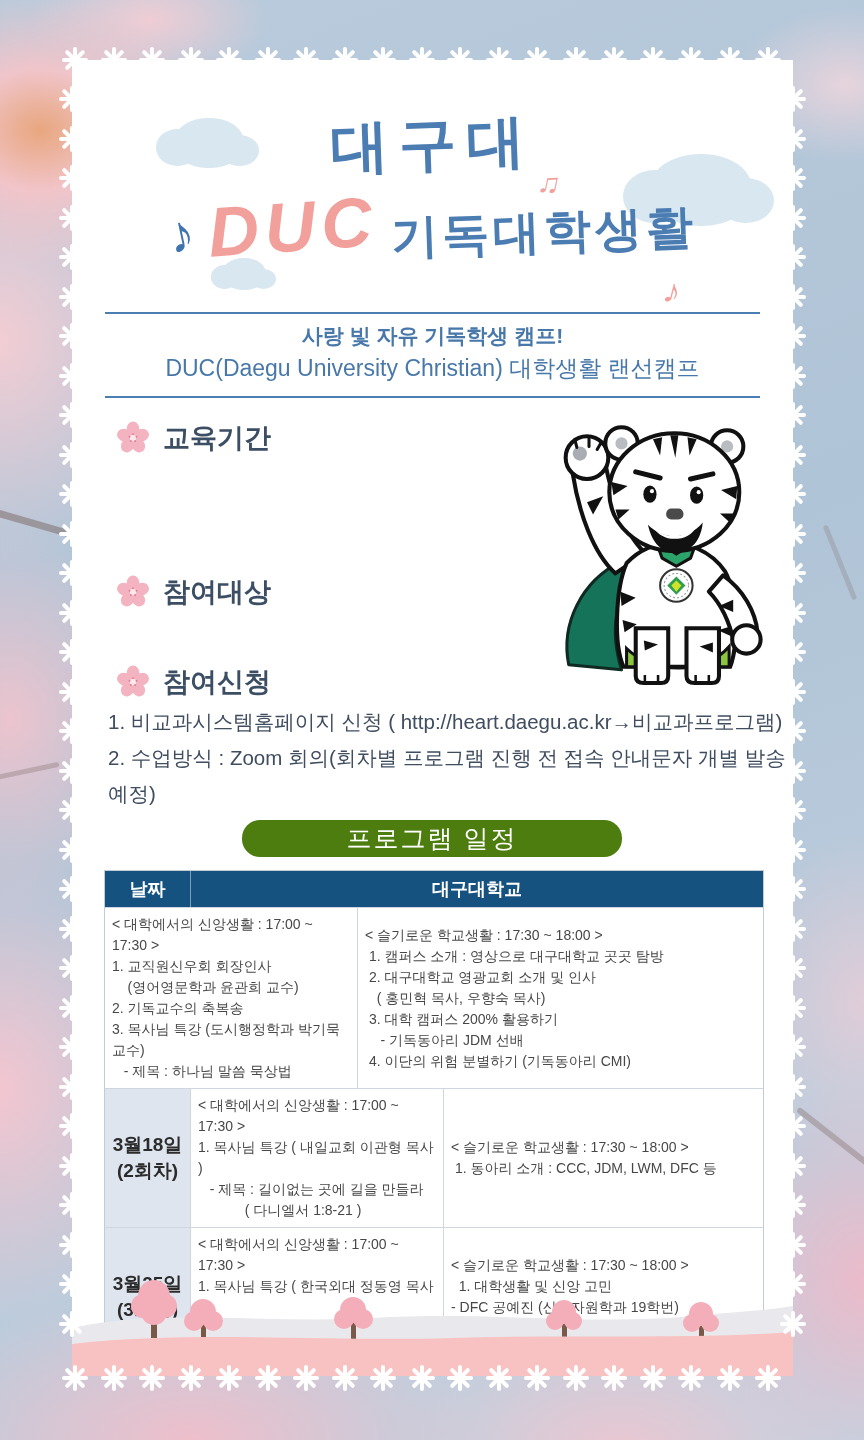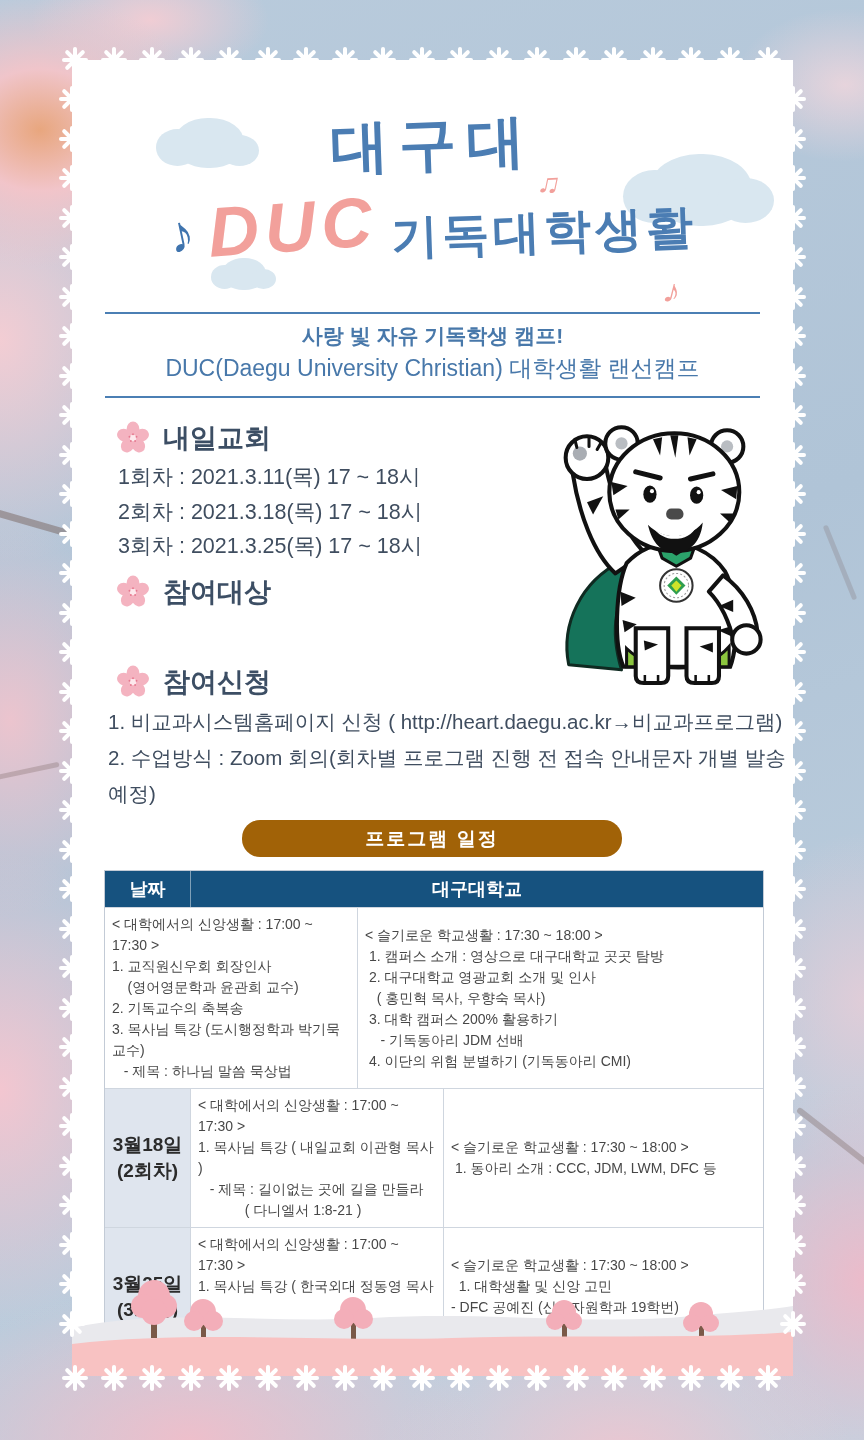--- a/index.html
+++ b/index.html
@@ -48,22 +48,22 @@
   .tagline1{top:262px;font-size:21px;font-weight:600;}
   .tagline2{top:293px;font-size:23px;}
 
   
   .sec-h{position:absolute;display:flex;align-items:center;gap:13px;font-size:27px;font-weight:700;color:#3c4e64;}
   .sec-h svg{display:block;}
   .sec-body{position:absolute;font-size:21.5px;color:#3f4d5f;line-height:34.5px;white-space:pre-wrap;}
   .sec-body.small{font-size:20.5px;line-height:36px;}
 
   
-  .banner{position:absolute;left:170px;top:760px;width:380px;height:37px;border-radius:18px;background:#a16207;
-          display:flex;align-items:center;justify-content:center;color:#fff;font-size:19px;font-weight:700;letter-spacing:2px;}
+  .banner{position:absolute;left:170px;top:760px;width:380px;height:37px;border-radius:18px;background:#4d7c0f;
+          display:flex;align-items:center;justify-content:center;color:#fff;font-size:25px;font-weight:400;letter-spacing:2px;}
 
   
   .tbl{position:absolute;left:32px;top:810px;width:660px;border:1px solid #c3cbd6;box-sizing:border-box;}
   .tbl-head{display:flex;background:#16527f;color:#fff;height:36px;font-size:18px;font-weight:700;}
   .tbl-head .th{display:flex;align-items:center;justify-content:center;box-sizing:border-box;}
   .th-date{width:86px;border-right:1px solid rgba(255,255,255,.45);}
   .th-prog{flex:1;}
   .trow{display:flex;border-top:1px solid #cfd6df;background:#fff;}
   .cell-date{width:86px;background:#dfe5ee;display:flex;align-items:center;justify-content:center;text-align:center;
              font-weight:700;font-size:19px;color:#2b2b2b;border-right:1px solid #cfd6df;line-height:1.35;white-space:pre-wrap;box-sizing:border-box;}
@@ -133,25 +133,22 @@
         </g>
         <circle cx="16" cy="16" r="3" fill="#fde8ec"></circle>
         <g fill="#e5798f">
             <circle cx="16" cy="12.5" r="0.9"></circle>
             <circle cx="19.3" cy="14.8" r="0.9"></circle>
             <circle cx="18" cy="18.8" r="0.9"></circle>
             <circle cx="14" cy="18.8" r="0.9"></circle>
             <circle cx="12.7" cy="14.8" r="0.9"></circle>
           </g>
       </svg>
-      <span>내일교회</span>
+      <span>교육기간</span>
     </div>
-    <div class="sec-body" style="left:46px;top:400px;">1회차 : 2021.3.11(목) 17 ~ 18시
-2회차 : 2021.3.18(목) 17 ~ 18시
-3회차 : 2021.3.25(목) 17 ~ 18시</div>
 
     <div class="sec-h" style="left:44px;top:514px;">
       <svg width="34" height="34" viewBox="0 0 32 32">
         <g fill="#f4b3c0">
           <g transform="rotate(0 16 16)">
               <ellipse cx="16" cy="7.5" rx="6" ry="7"></ellipse>
             </g>
           <g transform="rotate(72 16 16)">
               <ellipse cx="16" cy="7.5" rx="6" ry="7"></ellipse>
             </g>

